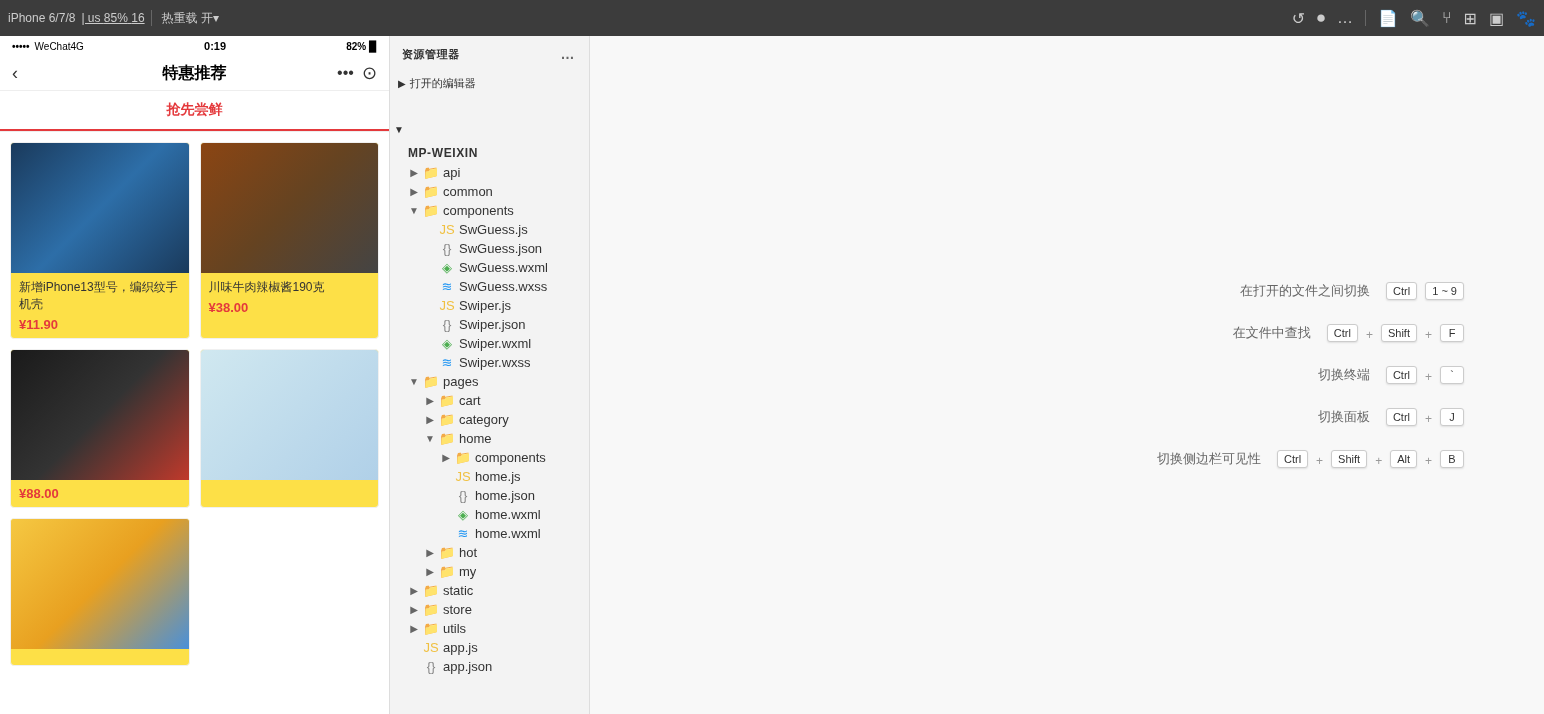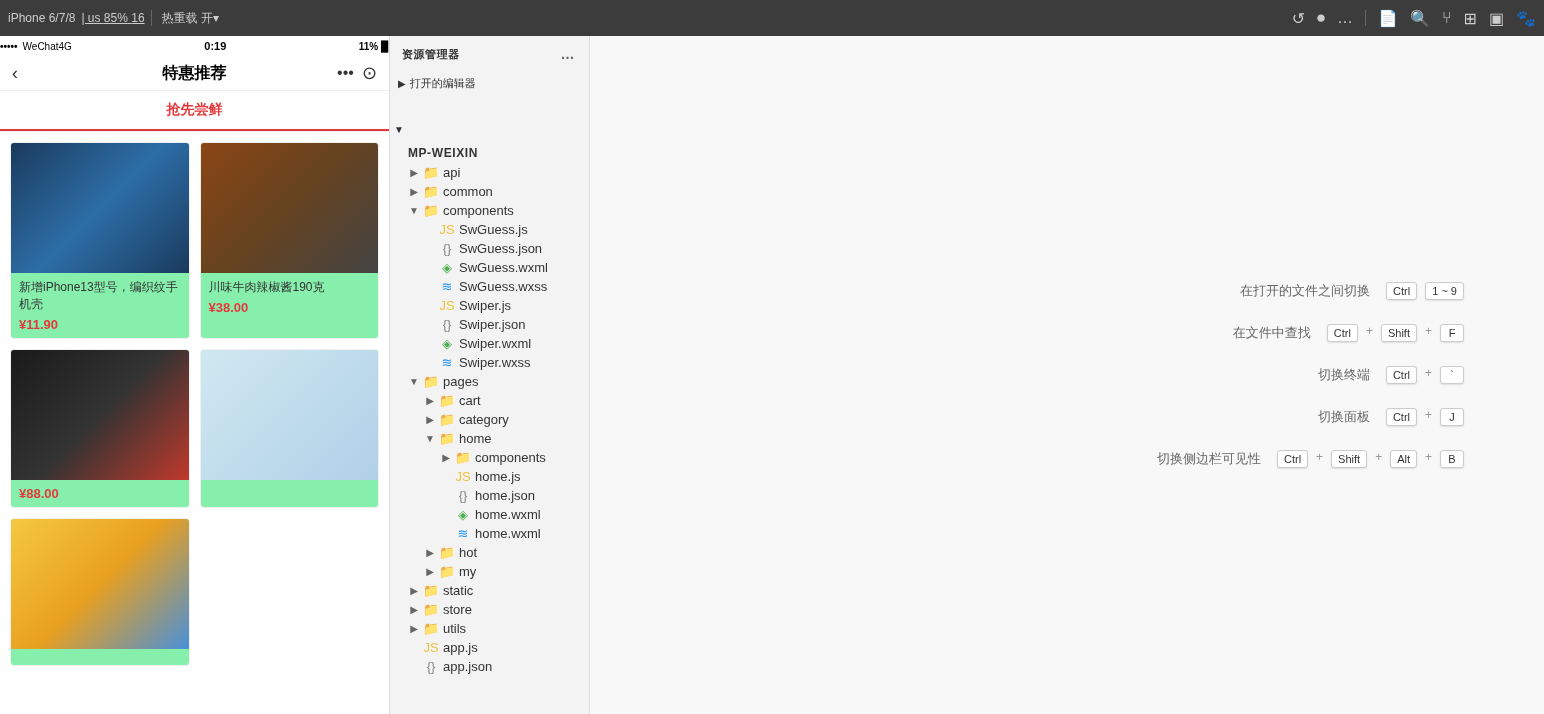--- a/index.html
+++ b/index.html
@@ -16,36 +16,36 @@
     .top-bar-icon { color: #ccc; font-size: 16px; cursor: pointer; }
 
     
     .main-layout { display: flex; flex: 1; overflow: hidden; }
 
     
     .phone-panel {
       width: 390px; background: #fff; border-right: 1px solid #ddd; display: flex; flex-direction: column; overflow: hidden; flex-shrink: 0;
     }
     .phone-status-bar {
-      background: #fff; padding: 4px 0; display: flex; align-items: center; justify-content: space-between; font-size: 11px; font-weight: 600;
+      background: #fff; padding: 4px 12px; display: flex; align-items: center; justify-content: space-between; font-size: 11px; font-weight: 600;
     }
     .phone-nav {
       display: flex; align-items: center; padding: 6px 12px; border-bottom: 1px solid #eee; position: relative;
     }
     .phone-nav-back { font-size: 18px; color: #333; cursor: pointer; }
     .phone-nav-title { position: absolute; left: 50%; transform: translateX(-50%); font-size: 16px; font-weight: 600; }
     .phone-nav-right { margin-left: auto; display: flex; gap: 8px; align-items: center; }
 
     .phone-tabs { display: flex; border-bottom: 1px solid #eee; }
     .phone-tab { flex: 1; text-align: center; padding: 10px 0; font-size: 14px; cursor: pointer; color: #333; }
     .phone-tab.active { color: #e4393c; font-weight: 600; border-bottom: 2px solid #e4393c; }
 
     .phone-content { flex: 1; overflow-y: auto; padding: 10px; }
     .product-grid { display: grid; grid-template-columns: 1fr 1fr; gap: 10px; }
-    .product-card { background: #86efac; border-radius: 4px; overflow: hidden; border: 1px solid #f0f0f0; }
+    .product-card { background: #fde047; border-radius: 4px; overflow: hidden; border: 1px solid #f0f0f0; }
     .product-img { width: 100%; height: 130px; object-fit: cover; background: #e8e8e8; display: flex; align-items: center; justify-content: center; font-size: 10px; color: #999; }
     .product-img-1 { background: linear-gradient(135deg, #1a3a5c 0%, #2d6ea8 50%, #1a3a5c 100%); }
     .product-img-2 { background: linear-gradient(135deg, #8b4513 0%, #654321 50%, #444 100%); }
     .product-img-3 { background: linear-gradient(135deg, #e8e0d8 0%, #d4c8c0 50%, #c0b8b0 100%); }
     .product-img-4 { background: linear-gradient(135deg, #1a1a1a 0%, #333 50%, #c0392b 100%); }
     .product-img-5 { background: linear-gradient(135deg, #d0e8f0 0%, #b0d0e8 100%); }
     .product-img-6 { background: linear-gradient(135deg, #f5c842 0%, #e8a020 50%, #4a90d9 100%); }
     .product-info { padding: 6px 8px; }
     .product-name { font-size: 12px; color: #333; line-height: 1.4; margin-bottom: 4px; }
     .product-price { color: #e4393c; font-size: 13px; font-weight: 600; }
@@ -70,21 +70,21 @@
 
     .section-header {
       display: flex; align-items: center; padding: 3px 4px; font-size: 11px; font-weight: 600; color: #333; cursor: pointer;
     }
 
     
     .shortcuts-panel {
       flex: 1; background: #f8f8f8; display: flex; flex-direction: column; align-items: flex-end; justify-content: center; padding: 40px 80px; gap: 24px;
     }
     .shortcut-row {
-      display: flex; align-items: flex-start; gap: 8px;
+      display: flex; align-items: flex-end; gap: 8px;
     }
     .shortcut-label { color: #666; font-size: 13px; margin-right: 8px; }
     .kbd {
       display: inline-flex; align-items: center; justify-content: center;
       background: #fff; border: 1px solid #ccc; border-radius: 3px;
       padding: 2px 6px; font-size: 11px; color: #333; min-width: 24px;
       box-shadow: 0 1px 2px rgba(0,0,0,0.1);
     }
     .kbd-sep { color: #999; font-size: 12px; }
 
@@ -122,21 +122,21 @@
 
   <div class="phone-panel">
 
     <div class="phone-status-bar">
       <span>
         <span style="font-size:10px;">•••••</span>
         <span style="font-size:10px;font-weight:400;margin-left:2px;">WeChat4G</span>
       </span>
       <span>0:19</span>
       <span>
-        <span style="font-size:10px;">11%</span>
+        <span style="font-size:10px;">82%</span>
         <span style="font-size:10px;">▉</span>
       </span>
     </div>
 
     <div class="phone-nav">
       <span class="phone-nav-back">‹</span>
       <span class="phone-nav-title">特惠推荐</span>
       <div class="phone-nav-right">
         <span style="font-size:16px;color:#333;">•••</span>
         <span style="font-size:18px;color:#333;">⊙</span>

